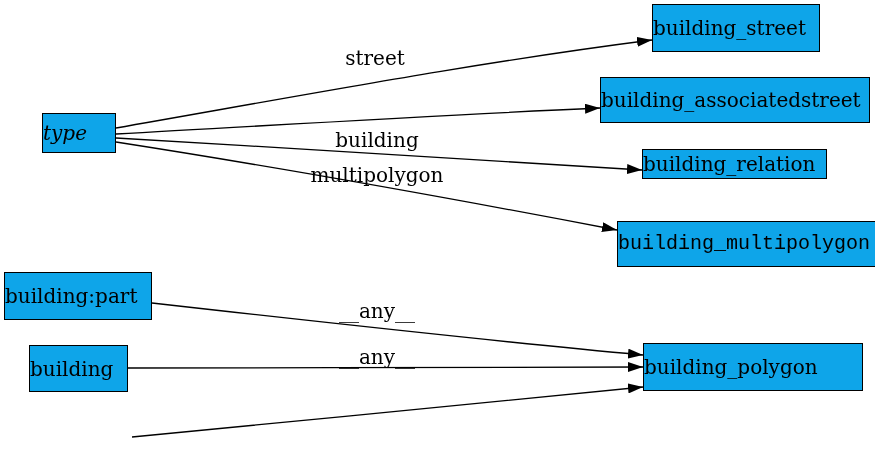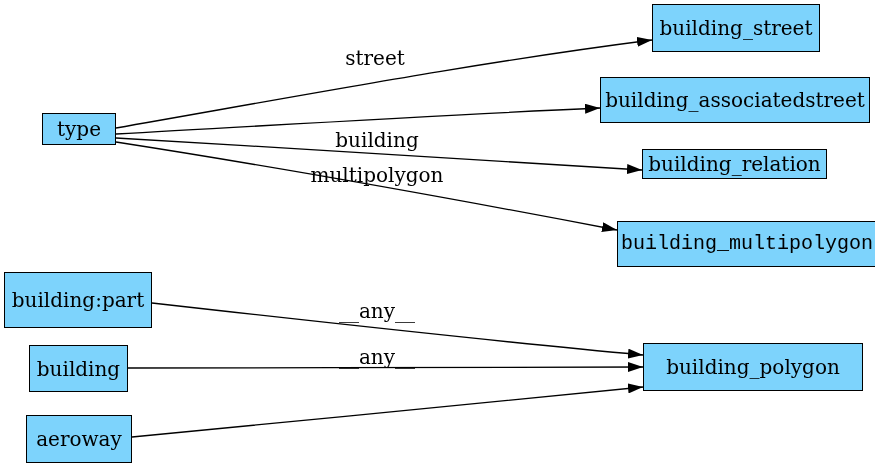--- a/index.html
+++ b/index.html
@@ -25,24 +25,24 @@
   }
   .edges-svg path.edge {
     fill: none;
     stroke: #000000;
     stroke-width: 1.3;
   }
   .node {
     position: absolute;
     box-sizing: border-box;
     border: 1.5px solid #000000;
-    background: #7dd3fc;
+    background: #0ea5e9;
     display: flex;
     align-items: center;
-    justify-content: center;
+    justify-content: flex-start;
     font-size: 20px;
     line-height: 1;
     white-space: nowrap;
   }
   .edge-label {
     position: absolute;
     transform: translate(-50%, -50%);
     font-size: 20px;
     line-height: 22px;
     white-space: pre-line;
@@ -62,35 +62,32 @@
     </defs>
     <path class="edge" d="M116,128 C310,94 480,62 652,40" marker-end="url(#arrow)"></path>
     <path class="edge" d="M116,134 C280,125 440,115 600,108" marker-end="url(#arrow)"></path>
     <path class="edge" d="M116,138 C290,148 460,159 642,170" marker-end="url(#arrow)"></path>
     <path class="edge" d="M116,142 C270,166 450,198 617,230" marker-end="url(#arrow)"></path>
     <path class="edge" d="M152,303 C320,322 490,341 643,355" marker-end="url(#arrow)"></path>
     <path class="edge" d="M128,368 C300,368 470,367 643,367" marker-end="url(#arrow)"></path>
     <path class="edge" d="M132,437 C300,421 480,403 643,387" marker-end="url(#arrow)"></path>
   </svg>
 
-  <div class="node" style="left:42px; top:113px; width:74px; height:32px;">
+  <div class="node" style="left:42px; top:113px; width:74px; height:40px;font-style:italic;">
     <span>type</span>
   </div>
 
-  <div class="node" style="left:4px; top:272px; width:148px; height:56px;">
+  <div class="node" style="left:4px; top:272px; width:148px; height:48px;">
     <span>building:part</span>
   </div>
 
   <div class="node" style="left:29px; top:345px; width:99px; height:47px;">
     <span>building</span>
   </div>
 
-  <div class="node" style="left:26px; top:415px; width:106px; height:48px;">
-    <span>aeroway</span>
-  </div>
 
   <div class="node" style="left:652px; top:4px; width:168px; height:48px;">
     <span>building_street</span>
   </div>
 
   <div class="node" style="left:600px; top:77px; width:270px; height:46px;">
     <span>building_associatedstreet</span>
   </div>
 
   <div class="node" style="left:642px; top:149px; width:185px; height:30px;">

